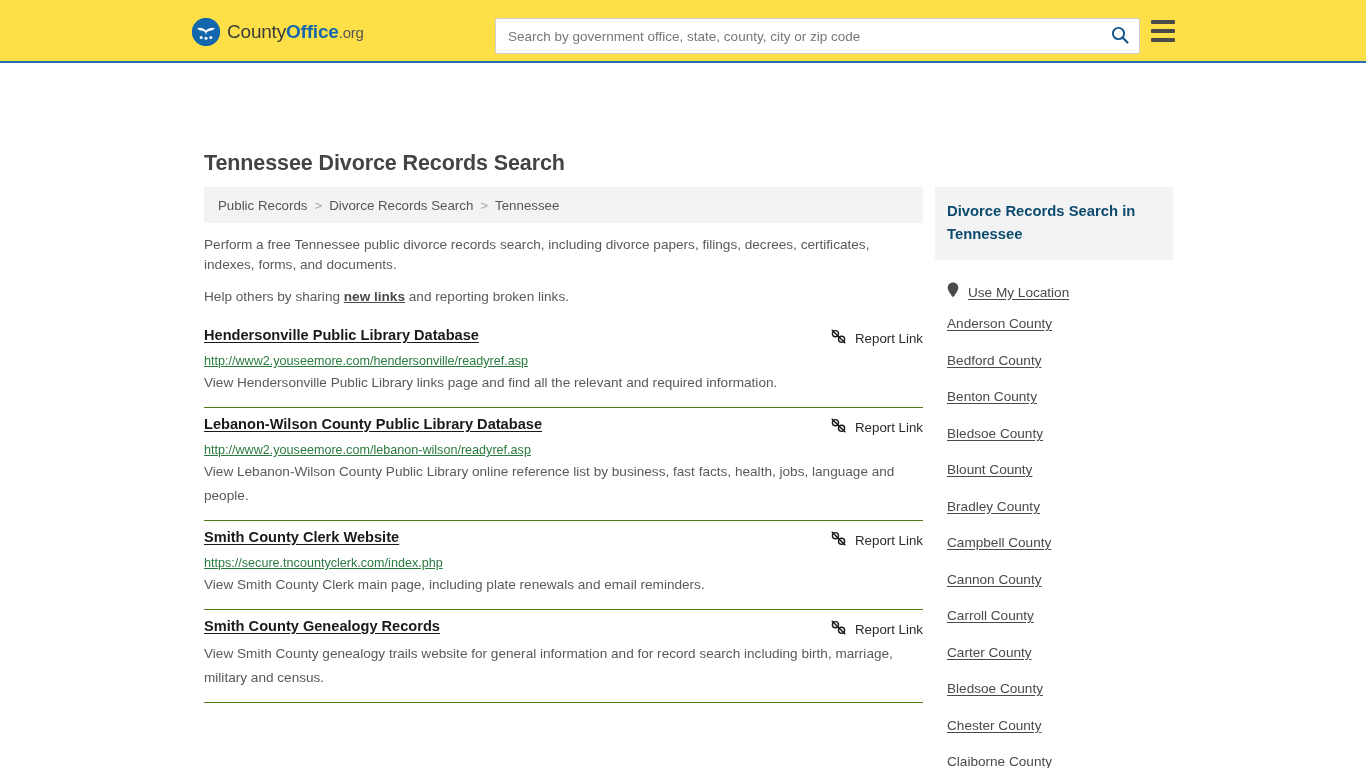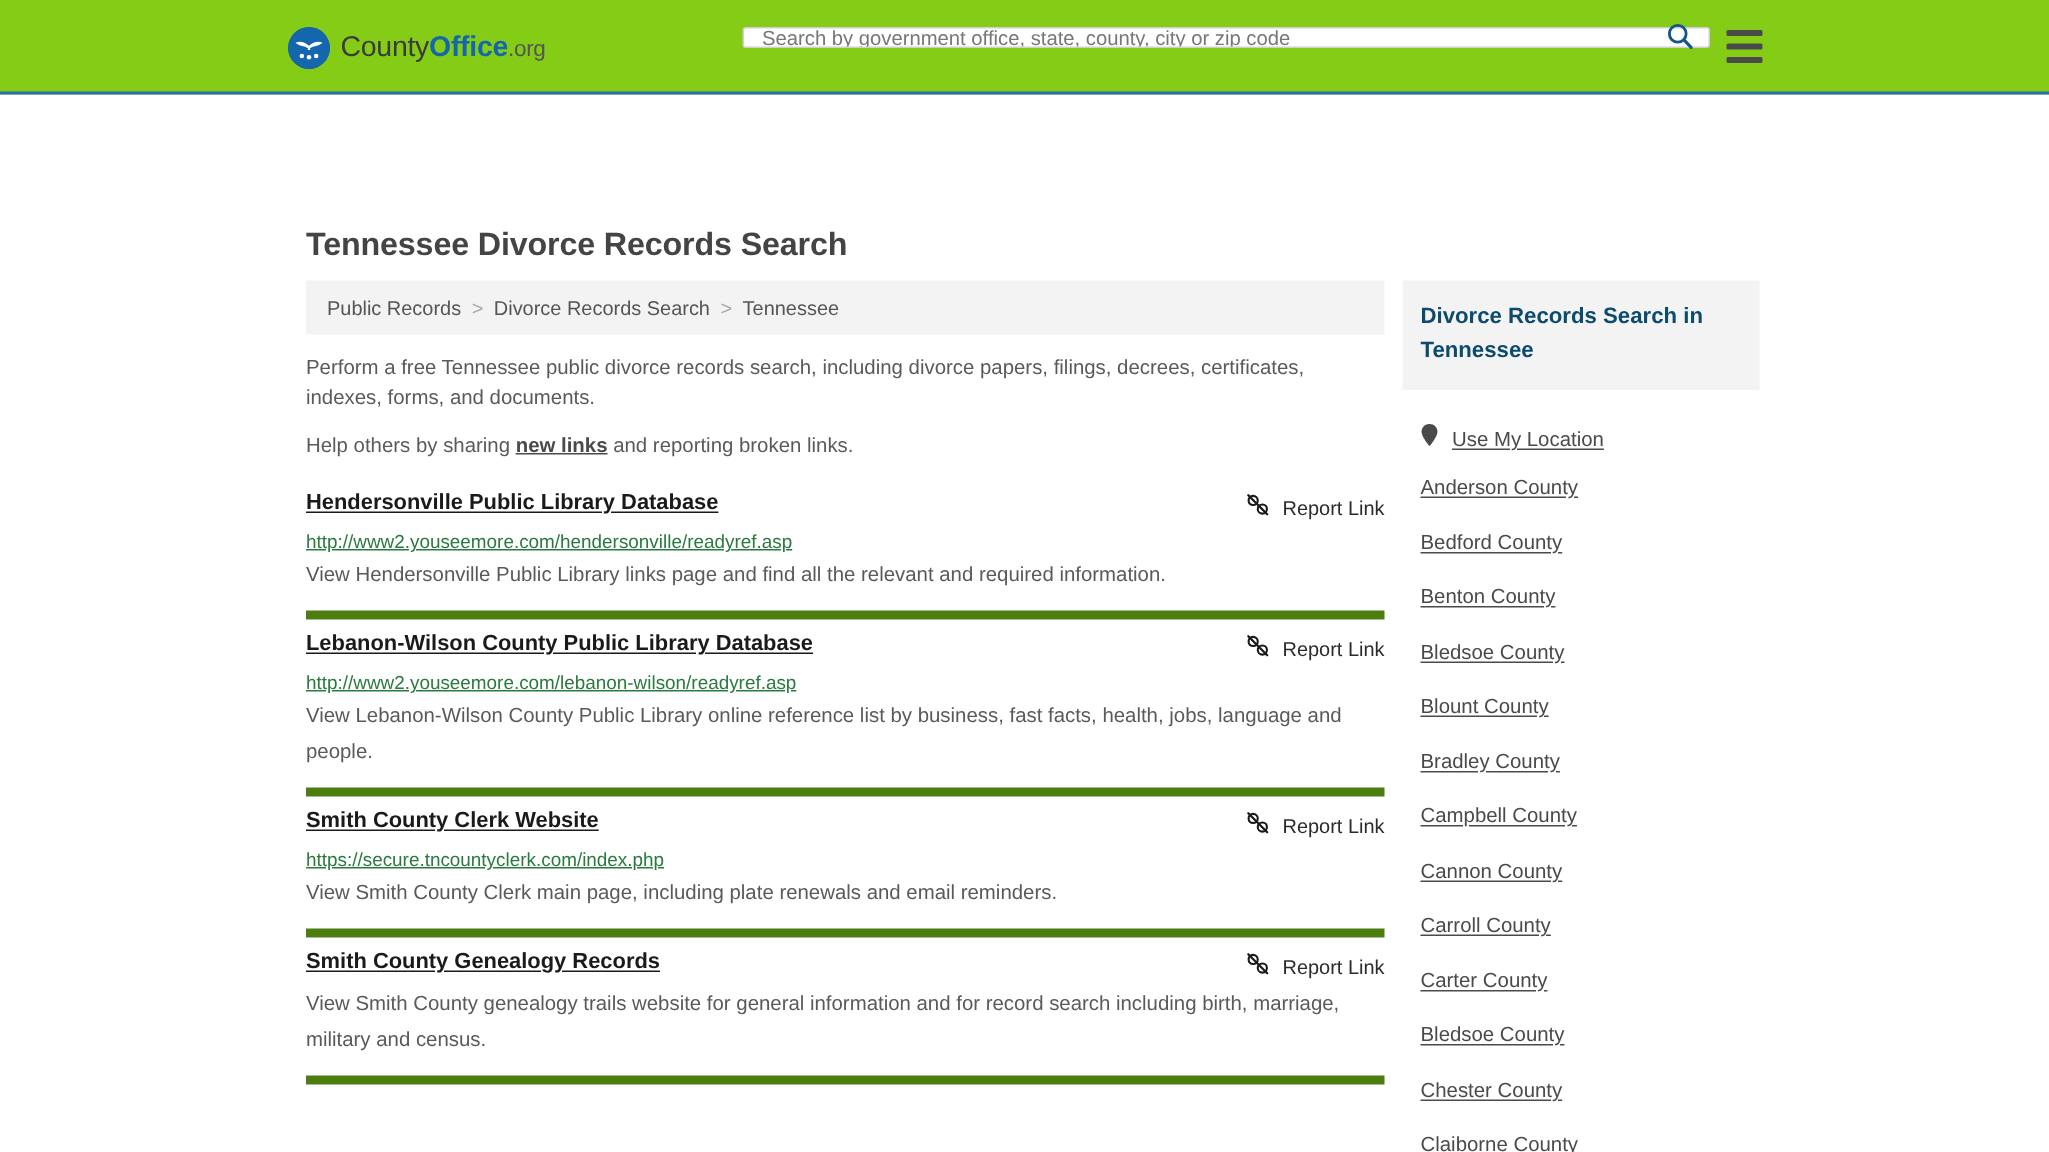--- a/index.html
+++ b/index.html
@@ -9,21 +9,21 @@
     overflow: hidden;
     background: #ffffff;
     font-family: "Liberation Sans", sans-serif;
     -webkit-font-smoothing: antialiased;
   }
 
   
   .site-header {
     position: relative;
     height: 63px;
-    background: #84cc16;
+    background: #fde047;
     border-bottom: 2px solid #2a6fad;
     display: flex;
     align-items: center;
   }
   .logo-wrap {
     position: absolute;
     left: 192px;
     top: 18px;
     display: flex;
     align-items: center;
@@ -47,21 +47,21 @@
     font-family: "Liberation Sans", sans-serif;
   }
   .logo-text .bold { color: #1466ad; font-weight: 700; }
   .logo-text .org { font-size: 15px; color: #555; }
 
   .search-wrap {
     position: absolute;
     left: 495px;
     top: 18px;
     width: 645px;
-    height: 14px;
+    height: 36px;
     background: #ffffff;
     border: 1px solid #cfcfcf;
     border-radius: 2px;
     display: flex;
     align-items: flex-end;
   }
   .search-input {
     flex: 1 1 auto;
     border: 0;
     outline: none;
@@ -138,21 +138,21 @@
     font-size: 13.6px;
     line-height: 20px;
     color: #5a5a5a;
   }
   .intro a { color: #4a4a4a; text-decoration: underline; font-weight: 600; margin-top: 44px; }
 
   
   .results { margin-top: 12px; }
   .result {
     padding: 8px 0 12px 0;
-    border-bottom: 6px solid #4d7c0f;
+    border-bottom: 1px solid #4d7c0f;
     position: relative;
   }
   .result-head {
     display: flex;
     align-items: flex-start;
     justify-content: space-between;
   }
   .result-title {
     font-size: 14.6px;
     font-weight: 700;

